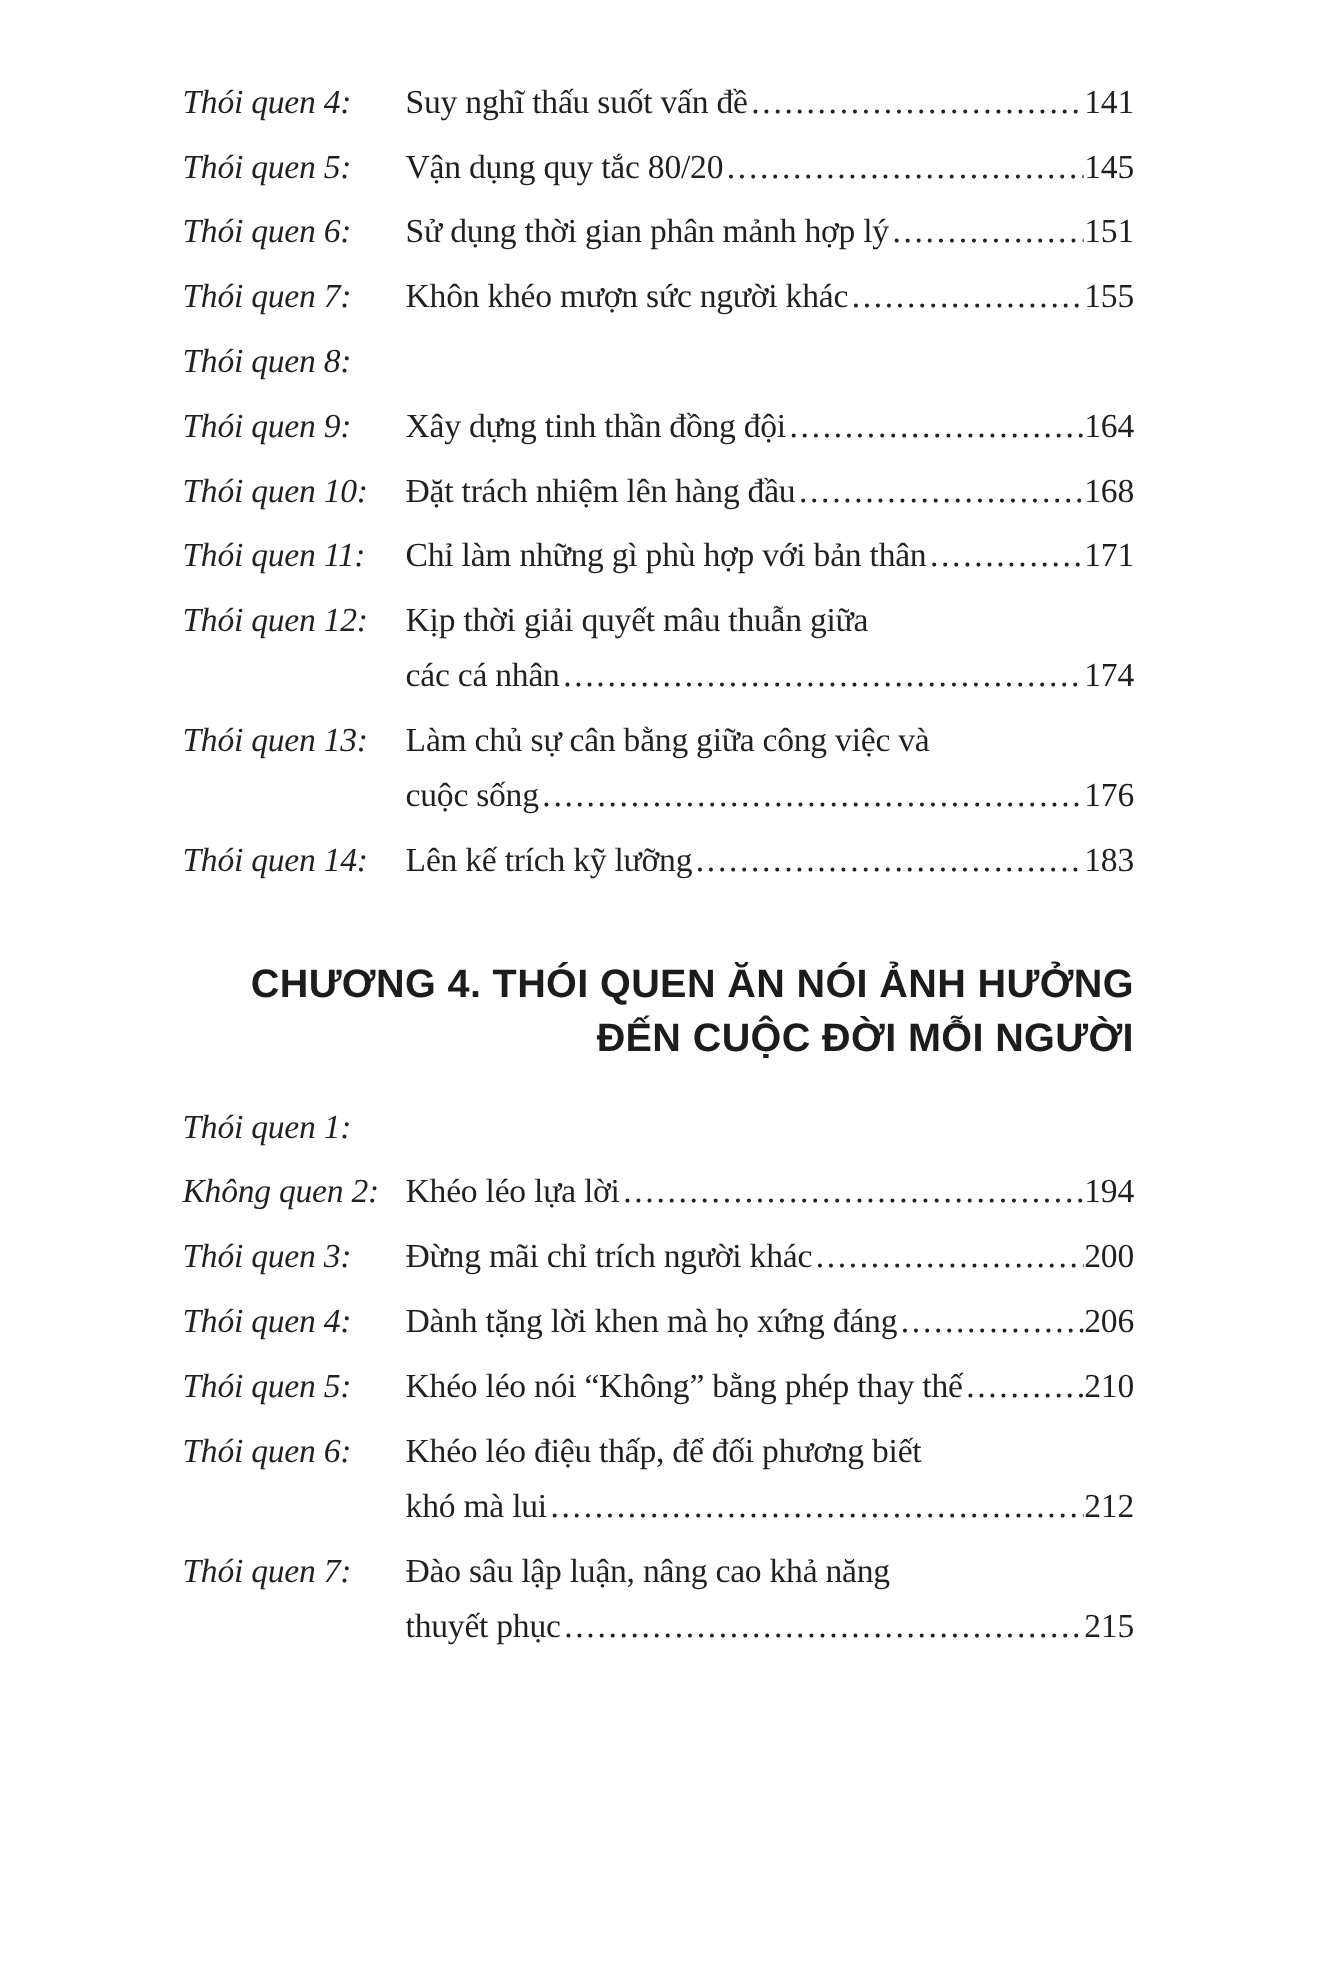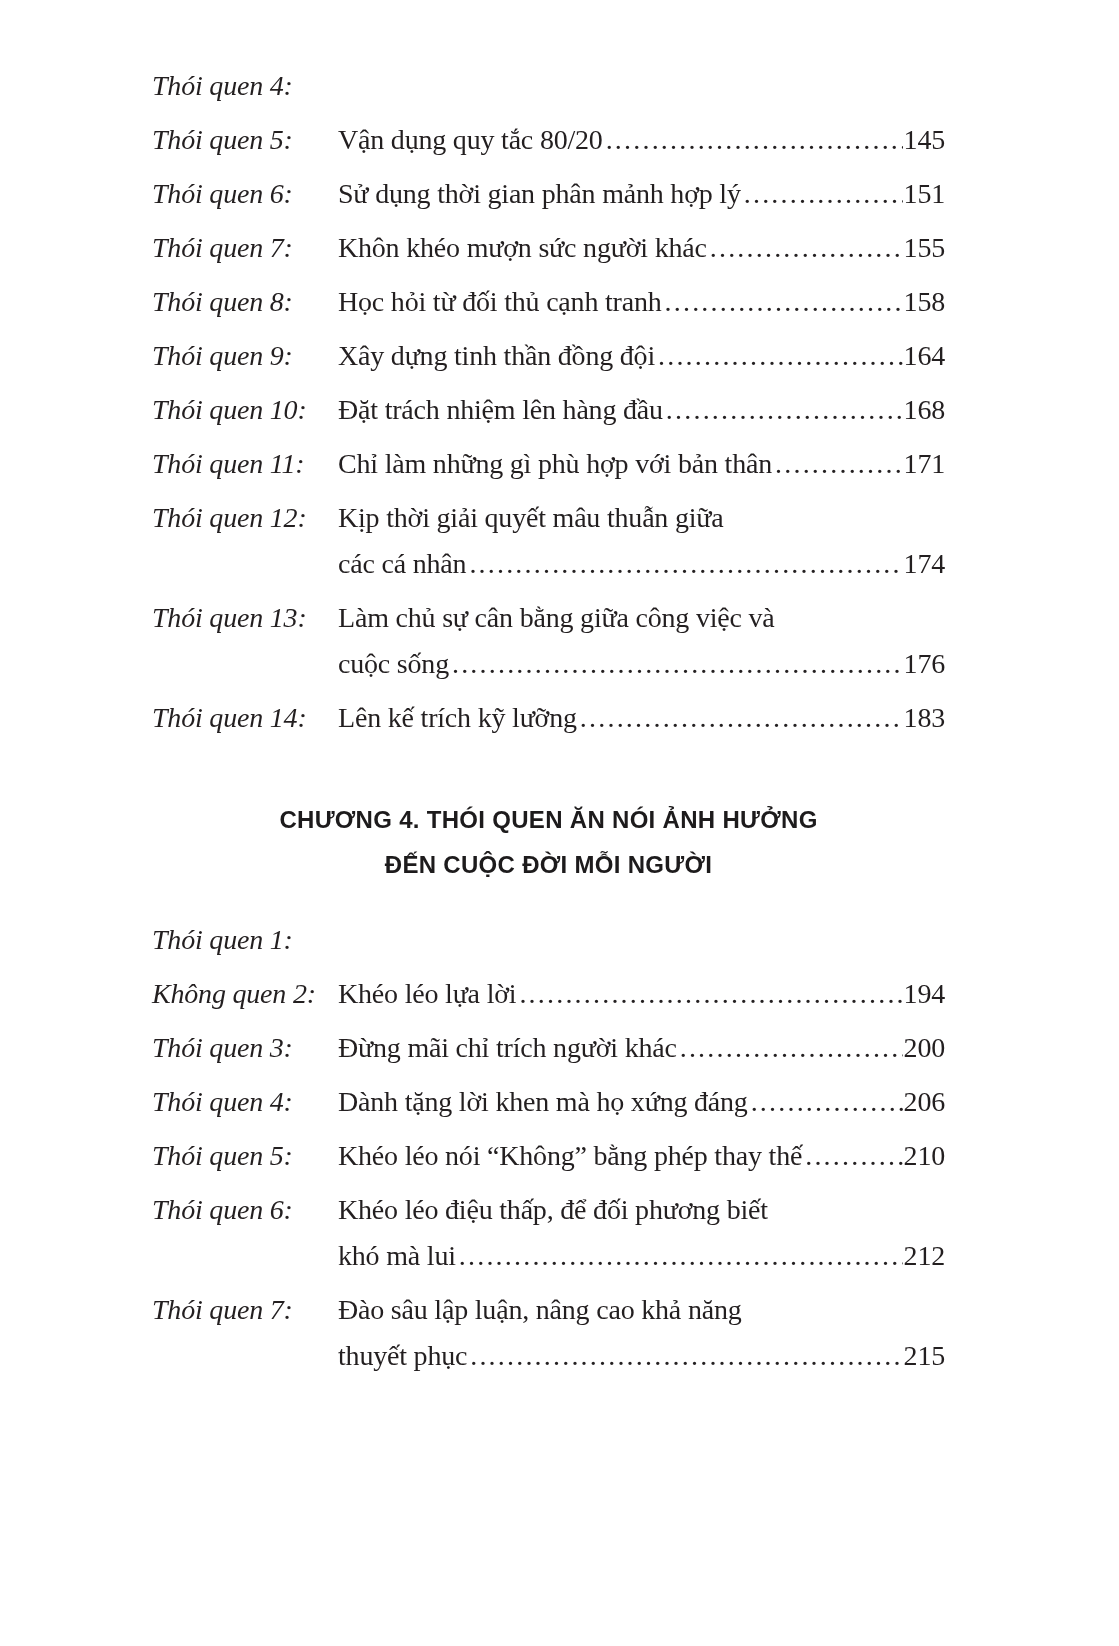--- a/index.html
+++ b/index.html
@@ -42,36 +42,43 @@
     white-space: nowrap;
     margin: 0 1px 0 3px;
   }
   .leader::after {
     content: "....................................................................................................................................";
     letter-spacing: 2.2px;
   }
   .toc-page { flex: 0 0 auto; white-space: nowrap; }
   .chapter-heading {
     margin: 62px 0 36px 0;
-    text-align: center;
+    text-align: right;
     font-family: "Liberation Sans", "DejaVu Sans", sans-serif;
     font-weight: 700;
-    font-size: 24px;
+    font-size: 33px;
     line-height: 45px;
     color: #1d1b1c;
     letter-spacing: 0.3px;
   }
 </style>
 </head>
 <body>
 
 <div class="page">
   <section id="toc-top">
       <div class="toc-row">
         <span class="toc-label">Thói quen 4:</span>
+        <span class="toc-body">
+          <span class="toc-line">
+            <span class="toc-title">Suy nghĩ thấu suốt vấn đề</span>
+            <span class="leader"></span>
+            <span class="toc-page">141</span>
+          </span>
+        </span>
       </div>
       <div class="toc-row">
         <span class="toc-label">Thói quen 5:</span>
         <span class="toc-body">
           <span class="toc-line">
             <span class="toc-title">Vận dụng quy tắc 80/20</span>
             <span class="leader"></span>
             <span class="toc-page">145</span>
           </span>
         </span>
@@ -91,27 +98,20 @@
         <span class="toc-body">
           <span class="toc-line">
             <span class="toc-title">Khôn khéo mượn sức người khác</span>
             <span class="leader"></span>
             <span class="toc-page">155</span>
           </span>
         </span>
       </div>
       <div class="toc-row">
         <span class="toc-label">Thói quen 8:</span>
-        <span class="toc-body">
-          <span class="toc-line">
-            <span class="toc-title">Học hỏi từ đối thủ cạnh tranh</span>
-            <span class="leader"></span>
-            <span class="toc-page">158</span>
-          </span>
-        </span>
       </div>
       <div class="toc-row">
         <span class="toc-label">Thói quen 9:</span>
         <span class="toc-body">
           <span class="toc-line">
             <span class="toc-title">Xây dựng tinh thần đồng đội</span>
             <span class="leader"></span>
             <span class="toc-page">164</span>
           </span>
         </span>

